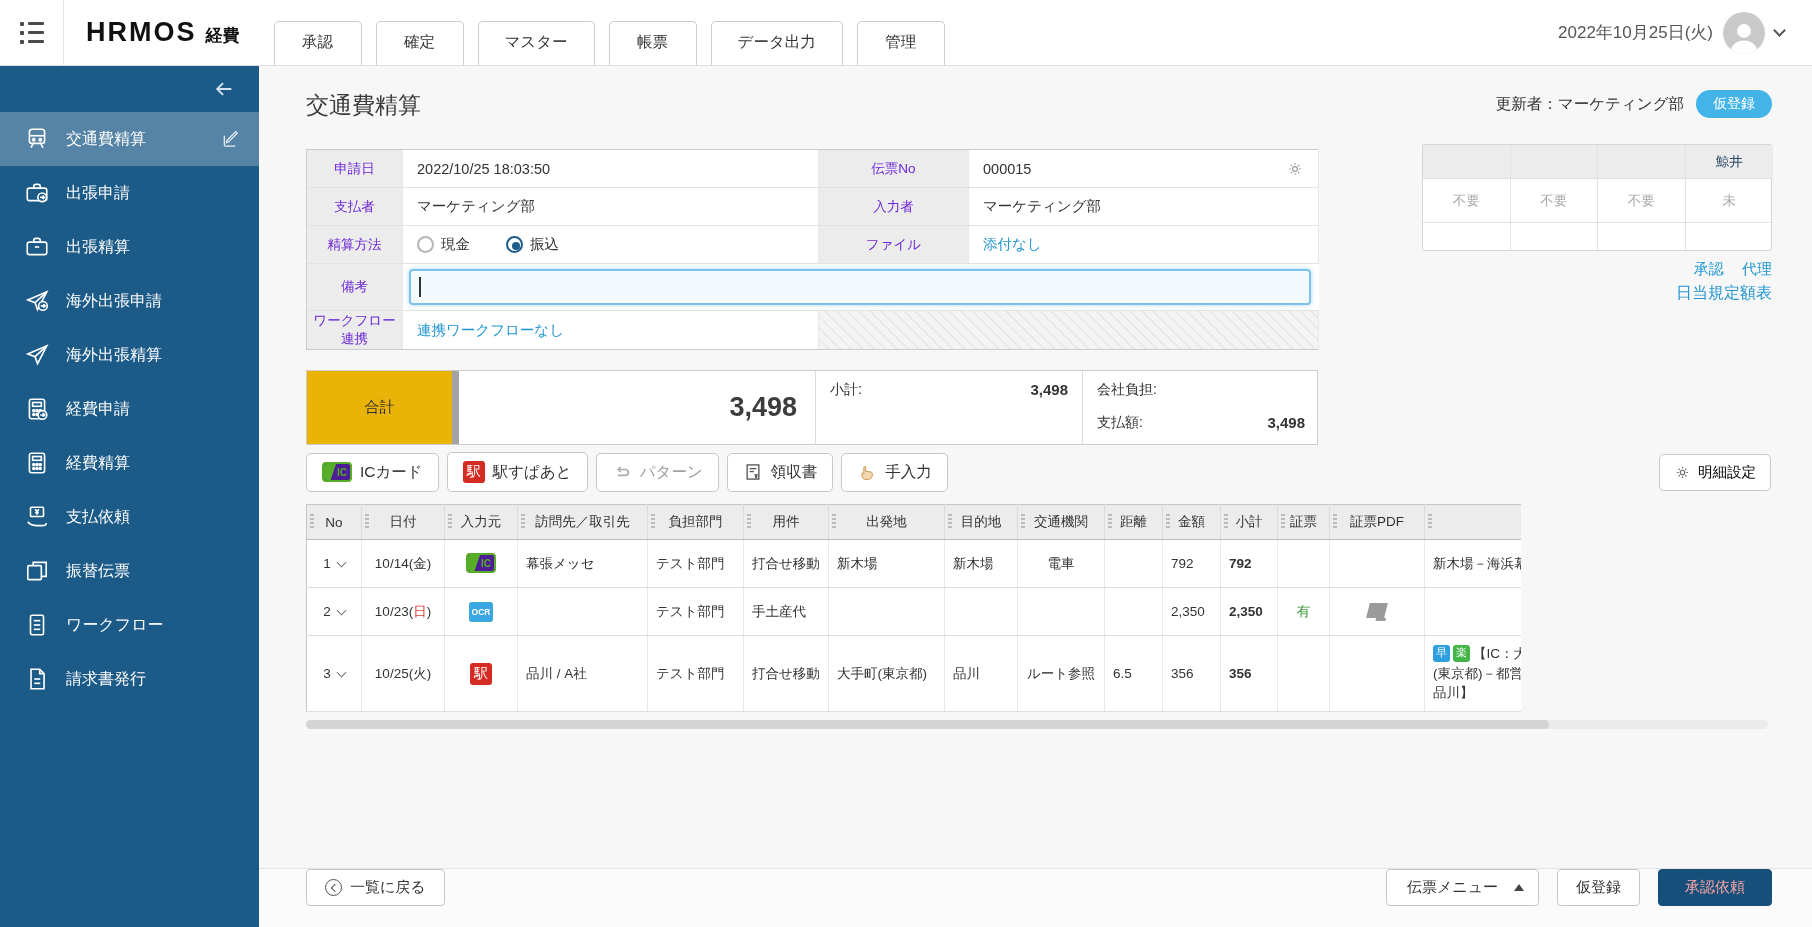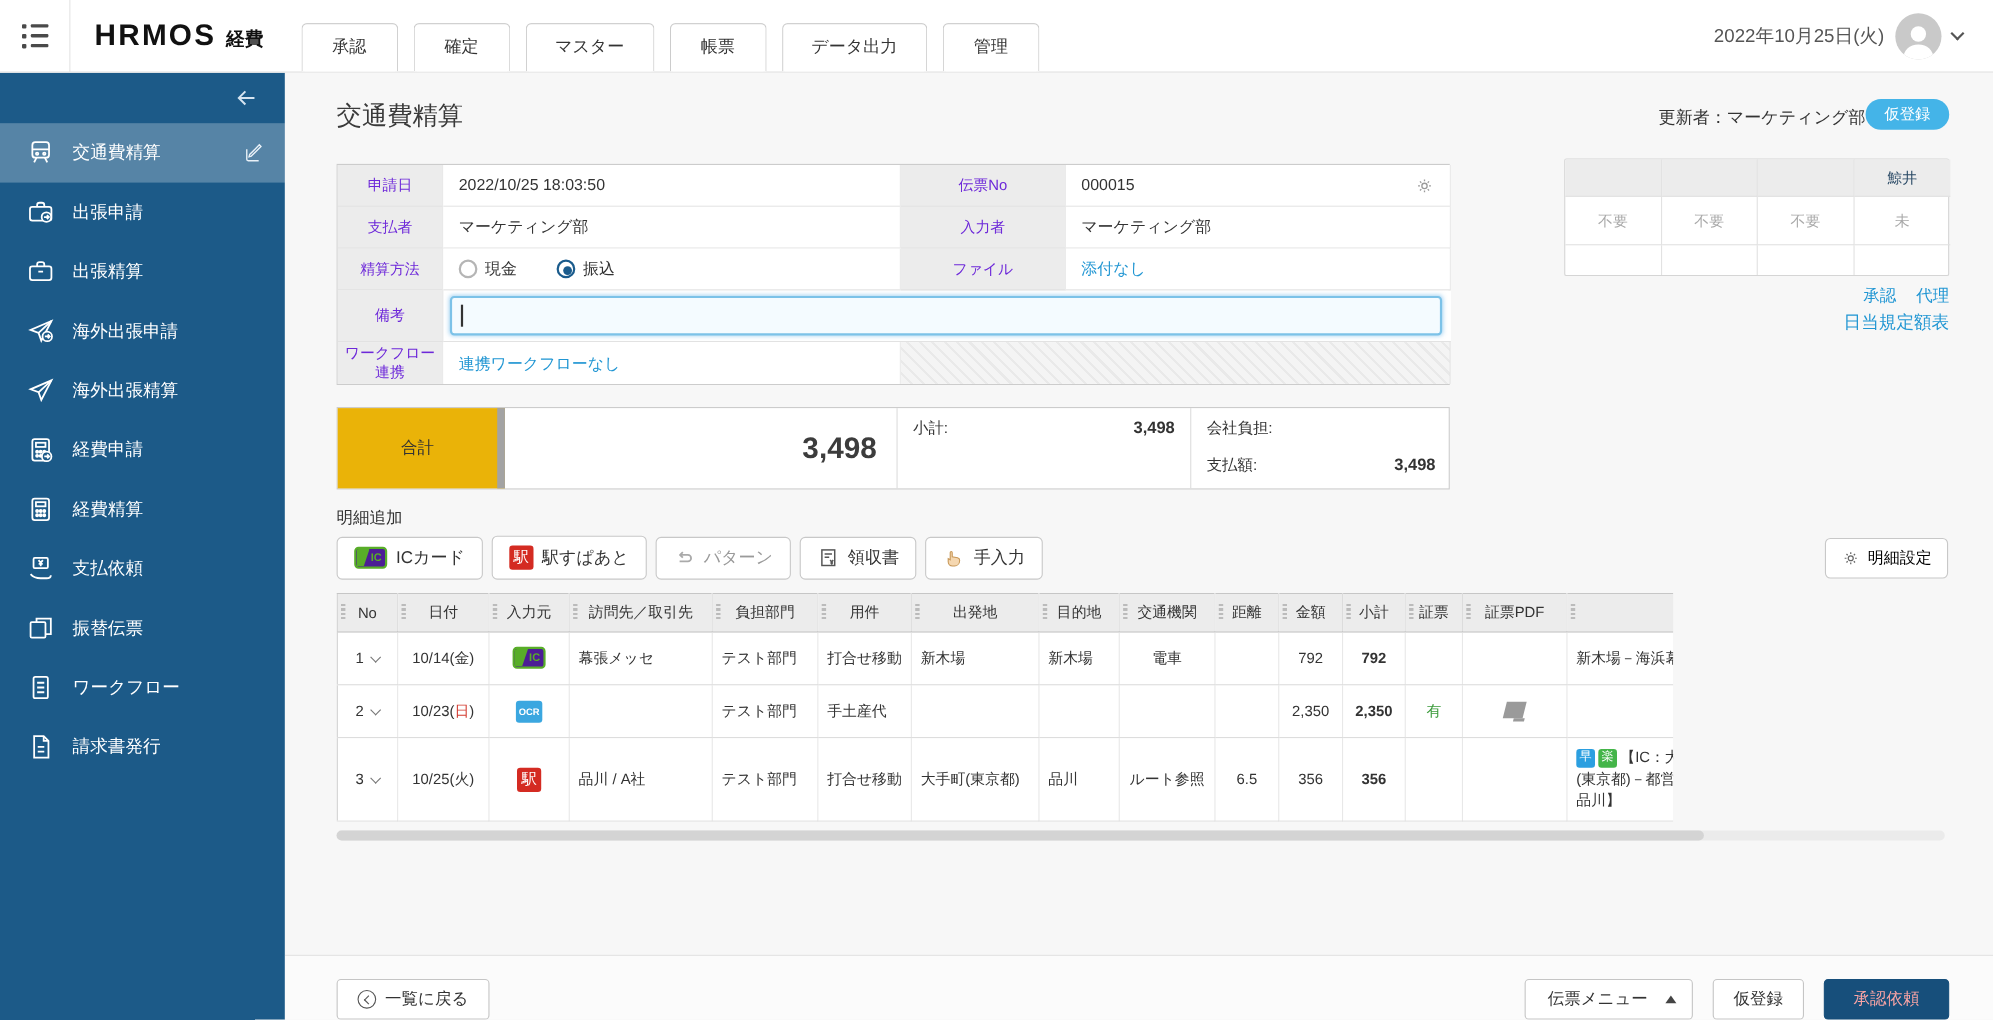--- a/index.html
+++ b/index.html
@@ -80,53 +80,53 @@
 
   
   .dt-wrap { width:1215px; overflow:hidden; margin-top:12px; }
   table.dt { border-collapse:collapse; table-layout:fixed; width:1559px; background:#fff; border:1px solid #c6c6c6; font-size:13.5px; }
   table.dt th { background:#ececec; height:35px; font-weight:400; color:#333; border-right:1px solid #dcdcdc; border-bottom:1px solid #bdbdbd; position:relative; padding:0 4px; }
   table.dt th::before { content:""; position:absolute; left:3px; top:9px; bottom:9px; width:4px;
     background:repeating-linear-gradient(#bbb 0 2px,transparent 2px 4px); }
   table.dt td { border-right:1px solid #e8e8e8; border-bottom:1px solid #ddd; padding:5px 8px; vertical-align:middle; }
   tr.dtr1 td, tr.dtr2 td { height:48px; }
   tr.dtr3 td { height:76px; }
-  td.num { text-align:center; }
+  td.num { text-align:left; }
   td.bold { font-weight:700; }
   td.center { text-align:center; }
   .no-cell { display:flex; align-items:center; justify-content:center; gap:7px; }
   .chev-sm { width:7px; height:7px; border-right:1.8px solid #777; border-bottom:1.8px solid #777; transform:rotate(45deg); margin-top:-3px; cursor:pointer; }
   .day-red { color:#d33b30; }
   .voucher-yes { color:#3a9a3a; }
   .route-badge { display:inline-flex; width:17px; height:17px; border-radius:3px; color:#fff; font-size:11px; align-items:center; justify-content:center; margin-right:3px; vertical-align:2px; }
   .rb-blue { background:#2b9fe0; }
   .rb-green { background:#44b549; }
   .route-text { line-height:1.45; }
   .pdf-icon { display:inline-block; width:18px; height:15px; background:#9a9a9a; transform:skewX(-14deg); position:relative; }
   .pdf-icon::after { content:""; position:absolute; right:-2px; bottom:-3px; width:10px; height:3px; background:#9a9a9a; }
   .hscroll { width:1462px; height:9px; background:#ebebeb; border-radius:5px; margin-top:8px; position:relative; }
   .hscroll-thumb { position:absolute; left:0; top:0; height:9px; width:1243px; background:#d4d4d4; border-radius:5px; cursor:grab; }
 
   
   .right-panel { position:absolute; top:24px; right:40px; width:350px; }
-  .updater-row { display:flex; justify-content:flex-end; align-items:flex-end; }
+  .updater-row { display:flex; justify-content:flex-end; align-items:center; gap:12px; }
   .updater-txt { font-size:15.5px; color:#333; }
   .pill { background:#44b4e8; color:#fff; font-size:14px; border-radius:15px; padding:5px 17px; }
   .appr-table { margin-top:26px; display:grid; grid-template-columns:repeat(4,87.5px); border:1px solid #d5d5d5; background:#fff; border-radius:2px; }
   .appr-cell { border-right:1px solid #e2e2e2; border-bottom:1px solid #e2e2e2; display:flex; align-items:center; justify-content:center; font-size:13.5px; }
   .appr-cell:nth-child(4n) { border-right:none; }
   .appr-hd { background:#ececec; height:34px; color:#2a4a66; }
   .appr-st { height:44px; color:#a9a9a9; }
   .appr-empty { height:27px; border-bottom:none; }
   .appr-links { margin-top:9px; text-align:right; font-size:15px; }
   .appr-links .link { margin-left:14px; }
   .allowance-row { margin-top:4px; text-align:right; font-size:16px; }
 
   
-  .footer-bar { position:absolute; left:0; right:0; bottom:0; height:59px; background:#fbfbfb; border-top:1px solid #e3e3e3; display:flex; align-items:flex-end; padding:0 40px 0 47px; }
+  .footer-bar { position:absolute; left:0; right:0; bottom:0; height:59px; background:#fbfbfb; border-top:1px solid #e3e3e3; display:flex; align-items:flex-start; padding:0 40px 0 47px; }
   .btn { background:#fff; border:1px solid #c5c5c5; border-radius:4px; padding:8px 18px; font-size:15px; color:#333; cursor:pointer; display:flex; align-items:center; gap:8px; }
   .btn-primary { background:#174f7b; border-color:#174f7b; color:#fca5a5; padding:8px 26px; }
   .footer-right { margin-left:auto; display:flex; gap:18px; }
   .circle-chev { width:17px; height:17px; border:1.5px solid #555; border-radius:50%; position:relative; flex:none; }
   .circle-chev::after { content:""; position:absolute; left:6px; top:4.5px; width:5px; height:5px; border-left:1.5px solid #555; border-bottom:1.5px solid #555; transform:rotate(45deg); }
   .caret-up { width:0; height:0; border-left:5.5px solid transparent; border-right:5.5px solid transparent; border-bottom:7px solid #444; margin-left:8px; }
   .menu-btn { padding:8px 14px 8px 20px; }
 </style>
 </head>
 <body>
@@ -367,21 +367,20 @@
             <span>会社負担:</span>
             <span class="val"></span>
           </div>
           <div class="tot-row">
             <span>支払額:</span>
             <span class="val">3,498</span>
           </div>
         </div>
       </div>
 
-      <div class="detail-head">明細追加</div>
       <div class="detail-toolbar">
         <button class="tool-btn">
           <span class="badge-ic">
               <span class="fillpart"></span>
               <span class="ictxt">IC</span>
             </span>
           <span>ICカード</span>
         </button>
         <button class="tool-btn">
           <span class="badge-eki">駅</span>

